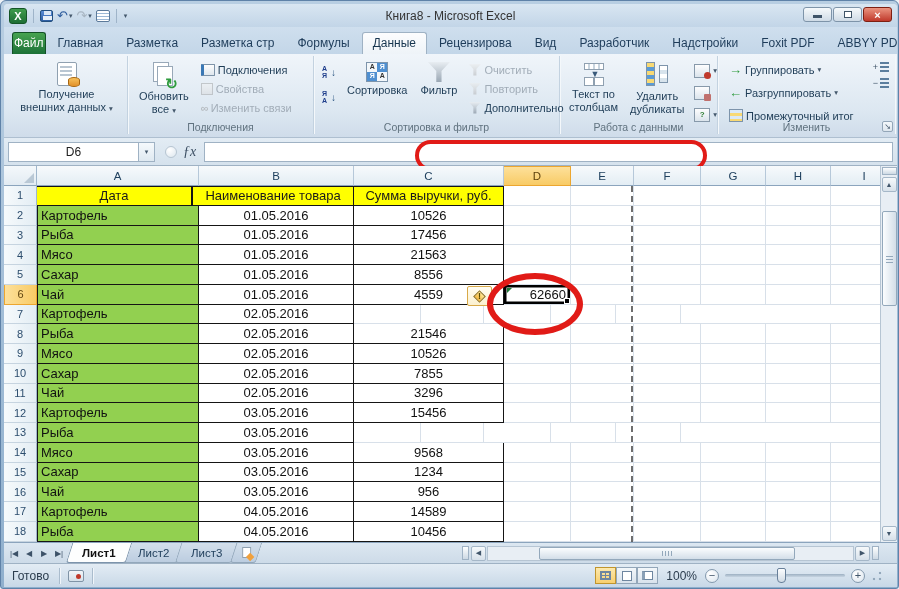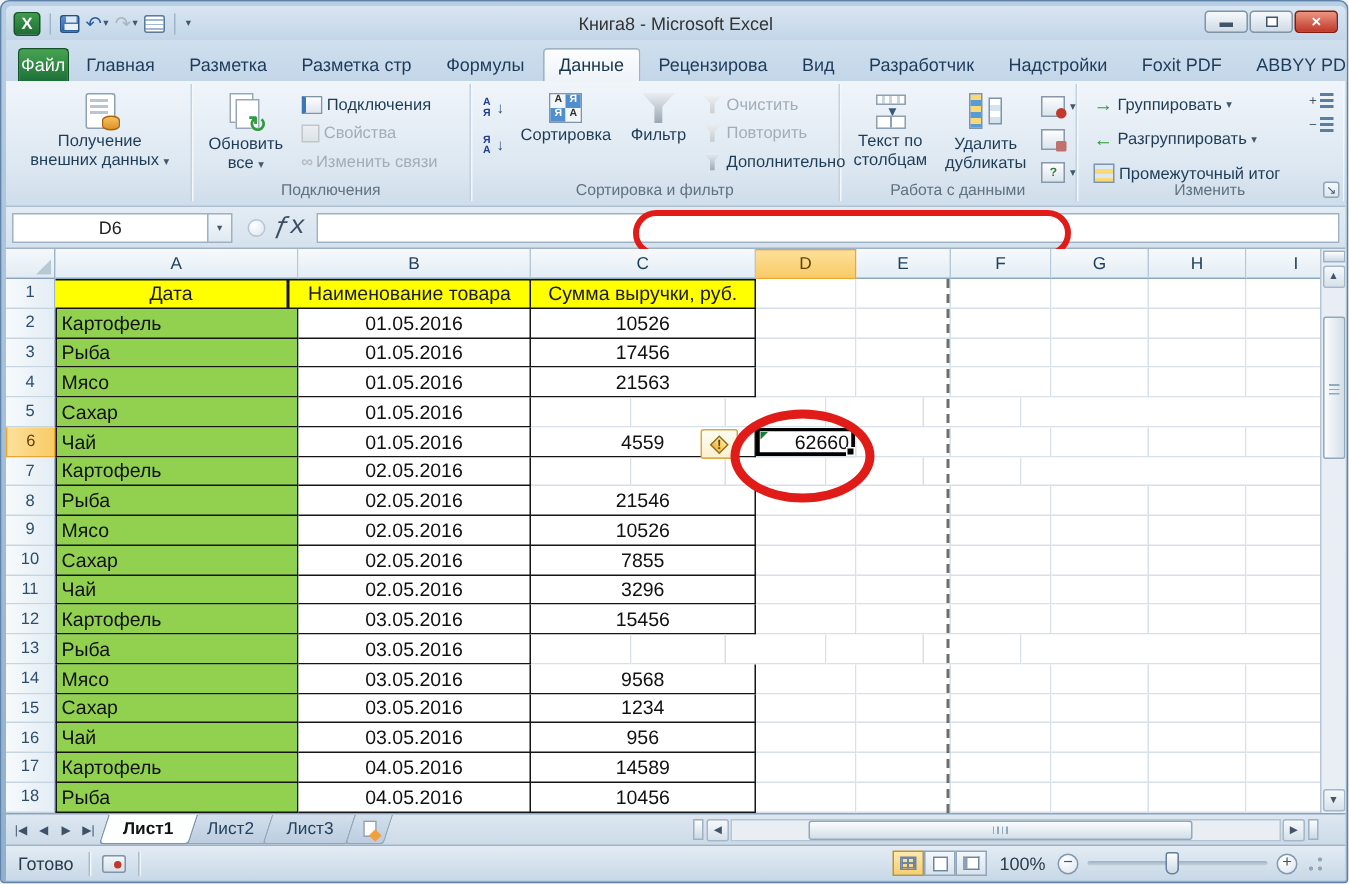--- a/index.html
+++ b/index.html
@@ -74,21 +74,21 @@
   .lvl-ico { display: flex; align-items: center; gap: 2px; font-size: 9px; color: #44586c; }
   .lvl-bars { width: 9px; height: 10px; background: repeating-linear-gradient(#5b7globals 0 2px, transparent 2px 4px); background: repeating-linear-gradient(#5b7e9e 0 2px, transparent 2px 4px); }
   .launcher { position: absolute; right: 2px; bottom: 2px; width: 11px; height: 11px; border: 1px solid #93a6b8; border-radius: 2px; font-size: 8px; color: #44586c; display: flex; align-items: center; justify-content: center; background: linear-gradient(#f4f8fb,#dde6ee); }
 
   
   .fbar { position: absolute; left: 0; top: 134px; width: 100%; height: 28px; background: linear-gradient(#e3ecf4,#d5e2ed); border-bottom: 1px solid #9fb2c4; display: flex; align-items: center; padding: 3px 4px; }
   .namebox { width: 130px; height: 20px; background: #fff; border: 1px solid #9fb2c4; border-right: none; font-size: 12px; color: #222; display: flex; align-items: center; justify-content: center; }
   .name-dd { width: 17px; height: 20px; background: linear-gradient(#f5f9fc,#dfe9f1); border: 1px solid #9fb2c4; font-size: 7px; color: #44586c; display: flex; align-items: center; justify-content: center; }
   .fx-zone { display: flex; align-items: center; gap: 6px; padding: 0 8px 0 10px; }
   .fx-circle { width: 12px; height: 12px; border-radius: 50%; border: 1px solid #b7c5d2; background: radial-gradient(circle at 35% 30%, #fff, #dce6ee); }
-  .fx { font-size: 17px; font-style: italic; color: #3c4f63; font-family: Liberation Mono, monospace; }
+  .fx { font-size: 14px; font-style: italic; color: #3c4f63; font-family: Liberation Serif, serif; }
   .formula-field { position: relative; flex: 1; height: 20px; background: #fff; border: 1px solid #9fb2c4; display: flex; align-items: center; padding-left: 8px; font-size: 13px; color: #111; }
   .oval { position: absolute; border: 5px solid #e11b17; border-radius: 50px / 32px; pointer-events: none; }
   .oval.f { left: 210px; top: -3px; width: 292px; height: 31px; border-width: 4px; border-radius: 16px; }
 
   
   .gridwrap { position: absolute; left: 0; top: 162px; width: 100%; height: 376px; background: #fff; overflow: hidden; }
   .colhdrs { display: flex; height: 20px; }
   .corner { width: 33px; height: 20px; background: linear-gradient(#f4f8fb,#e2ebf2); border-right: 1px solid #9fb6cc; border-bottom: 1px solid #8ba4bd; position: relative; }
   .corner::after { content: ""; position: absolute; right: 2px; bottom: 2px; border-style: solid; border-width: 0 0 10px 10px; border-color: transparent transparent #b9c8d5 transparent; }
   .colhdr { height: 20px; background: linear-gradient(#f7fafc,#e3edf4); border-right: 1px solid #b6c8d9; border-bottom: 1px solid #8ba4bd; font-size: 11.5px; color: #20415f; display: flex; align-items: center; justify-content: center; }
@@ -457,20 +457,21 @@
             <div class="cell w4"></div>
             <div class="cell w5"></div>
             <div class="cell w6"></div>
             <div class="cell w7"></div>
             <div class="cell w8"></div>
           </div>
           <div class="grow">
             <div class="rowhdr">5</div>
             <div class="cell w0 green bordered left">Сахар</div>
             <div class="cell w1 bordered center">01.05.2016</div>
+            <div class="cell w2 bordered center">8556</div>
             <div class="cell w3"></div>
             <div class="cell w4"></div>
             <div class="cell w5"></div>
             <div class="cell w6"></div>
             <div class="cell w7"></div>
             <div class="cell w8"></div>
           </div>
           <div class="grow">
             <div class="rowhdr hl">6</div>
             <div class="cell w0 green bordered left">Чай</div>

